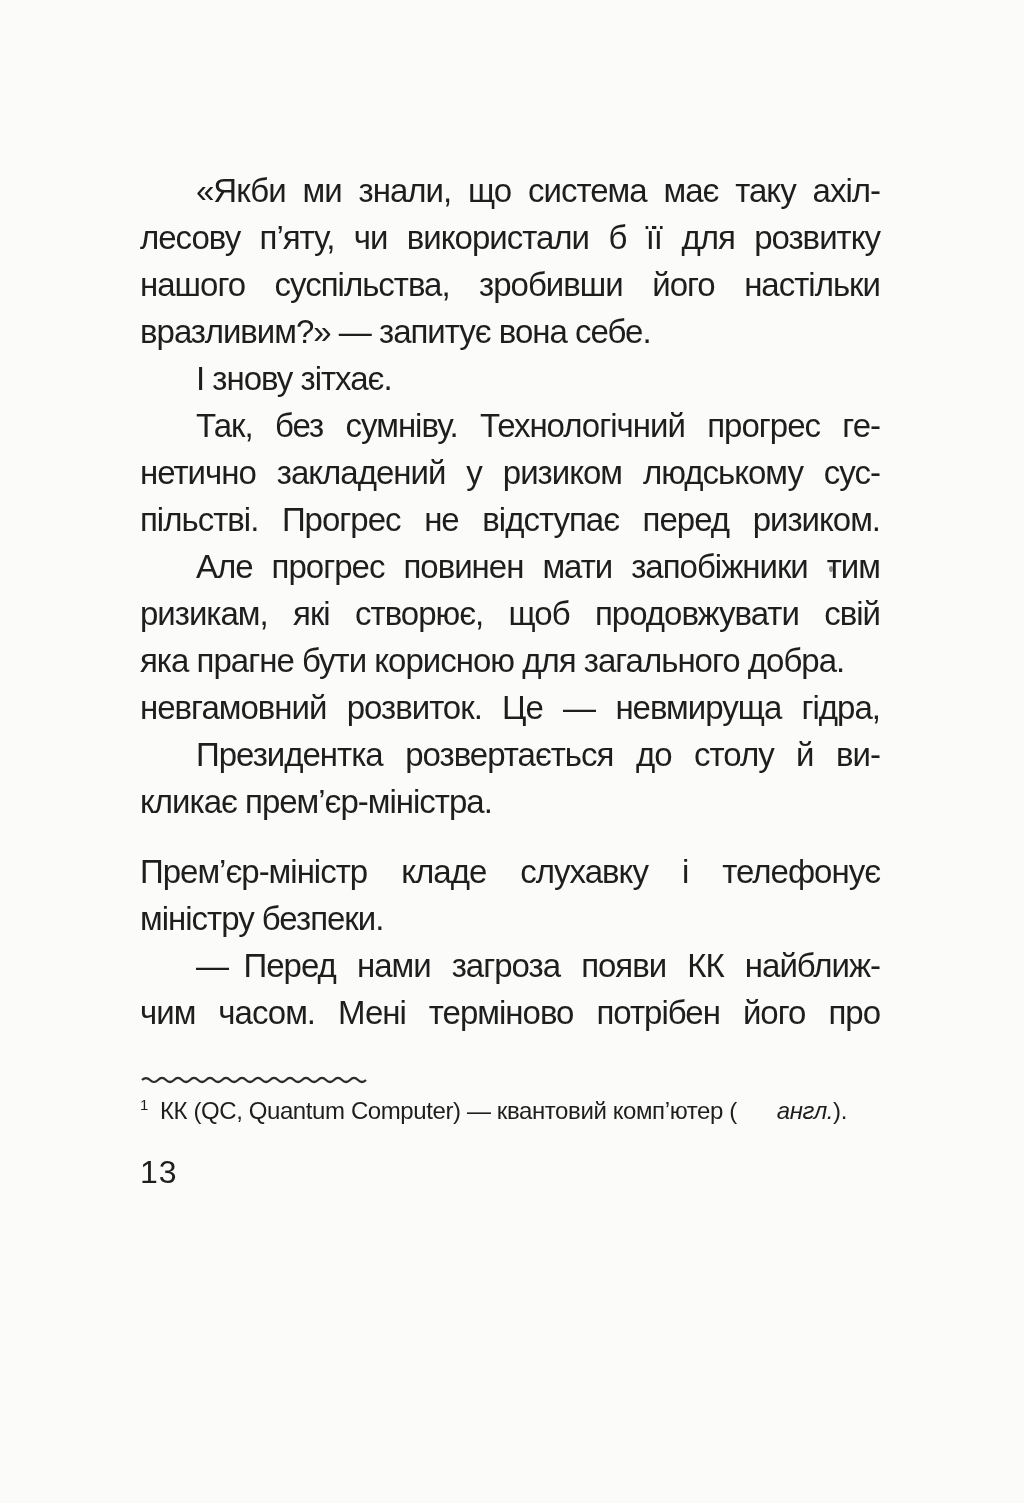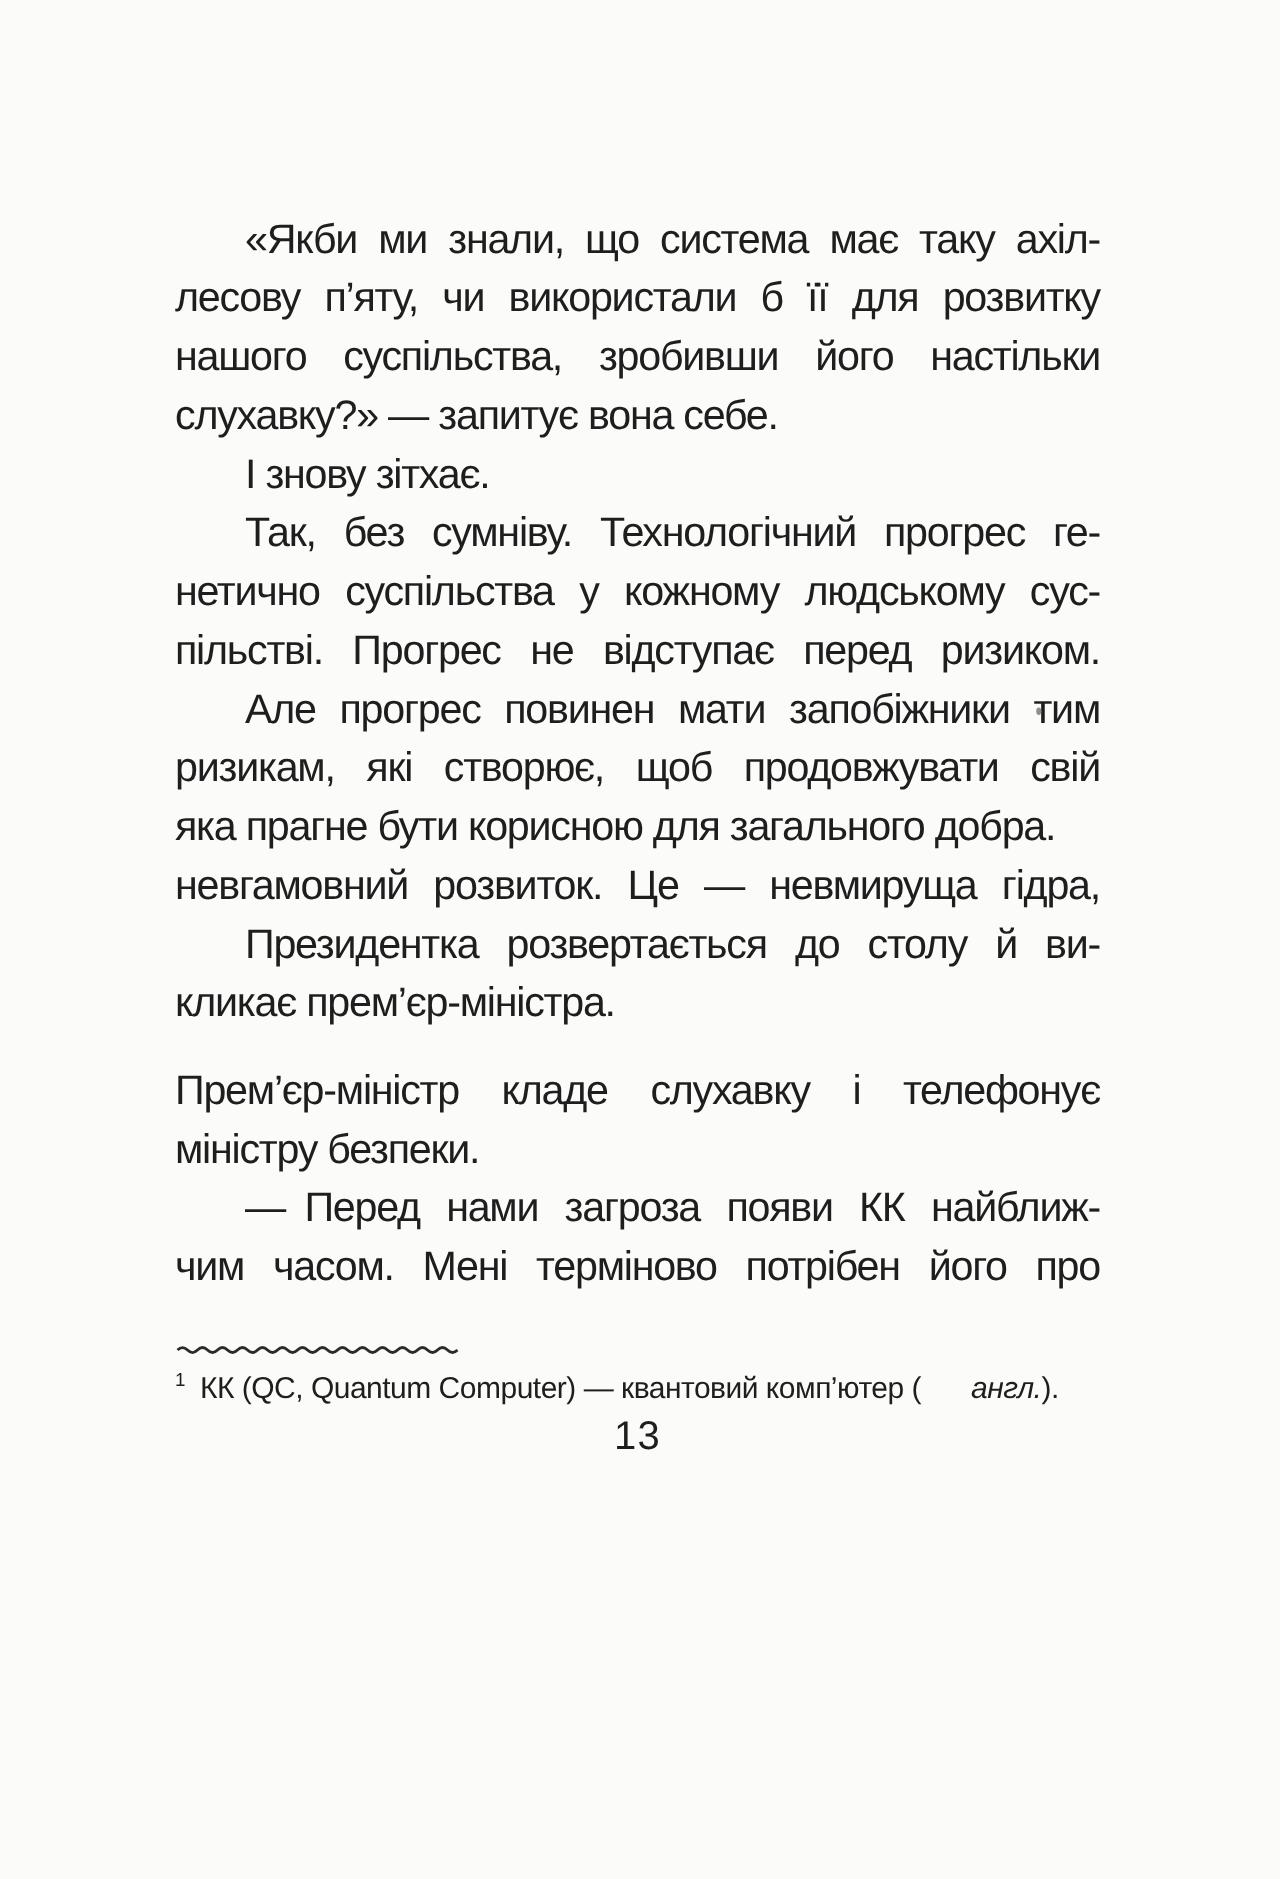--- a/index.html
+++ b/index.html
@@ -59,22 +59,23 @@
   }
   .footnote-text sup {
     font-size: 15px;
     margin-right: 12px;
   }
   .footnote-text em {
     font-style: italic;
     margin-left: 40px;
   }
   .page-number {
+    margin-top: 24px;
     width: 740px;
-    text-align: center;
+    text-align: left;
     font-size: 32px;
     line-height: 40px;
     letter-spacing: 1px;
   }
   .speck {
     position: absolute;
     left: 829px;
     top: 566px;
     width: 4px;
     height: 6px;
@@ -85,28 +86,28 @@
 </head>
 <body style="background: rgb(251, 251, 250); color: rgb(30, 30, 30);">
 
 <div class="page">
 
   <div class="text-body">
       <div class="paragraph">
         <div class="line indent">«Якби ми знали, що система має таку ахіл-</div>
         <div class="line">лесову п’яту, чи використали б її для розвитку</div>
         <div class="line">нашого суспільства, зробивши його настільки</div>
-        <div class="line unjustified">слухавку?» — запитує вона себе.</div>
+        <div class="line unjustified">вразливим?» — запитує вона себе.</div>
       </div>
       <div class="paragraph">
         <div class="line indent unjustified">І знову зітхає.</div>
       </div>
       <div class="paragraph">
         <div class="line indent">Так, без сумніву. Технологічний прогрес ге-</div>
-        <div class="line">нетично суспільства у кожному людському сус-</div>
+        <div class="line">нетично закладений у ризиком людському сус-</div>
         <div class="line">пільстві. Прогрес не відступає перед ризиком.</div>
       </div>
       <div class="paragraph">
         <div class="line indent">Але прогрес повинен мати запобіжники тим</div>
         <div class="line">ризикам, які створює, щоб продовжувати свій</div>
         <div class="line unjustified">яка прагне бути корисною для загального добра.</div>
         <div class="line">невгамовний розвиток. Це — невмируща гідра,</div>
       </div>
       <div class="paragraph">
         <div class="line indent">Президентка розвертається до столу й ви-</div>

